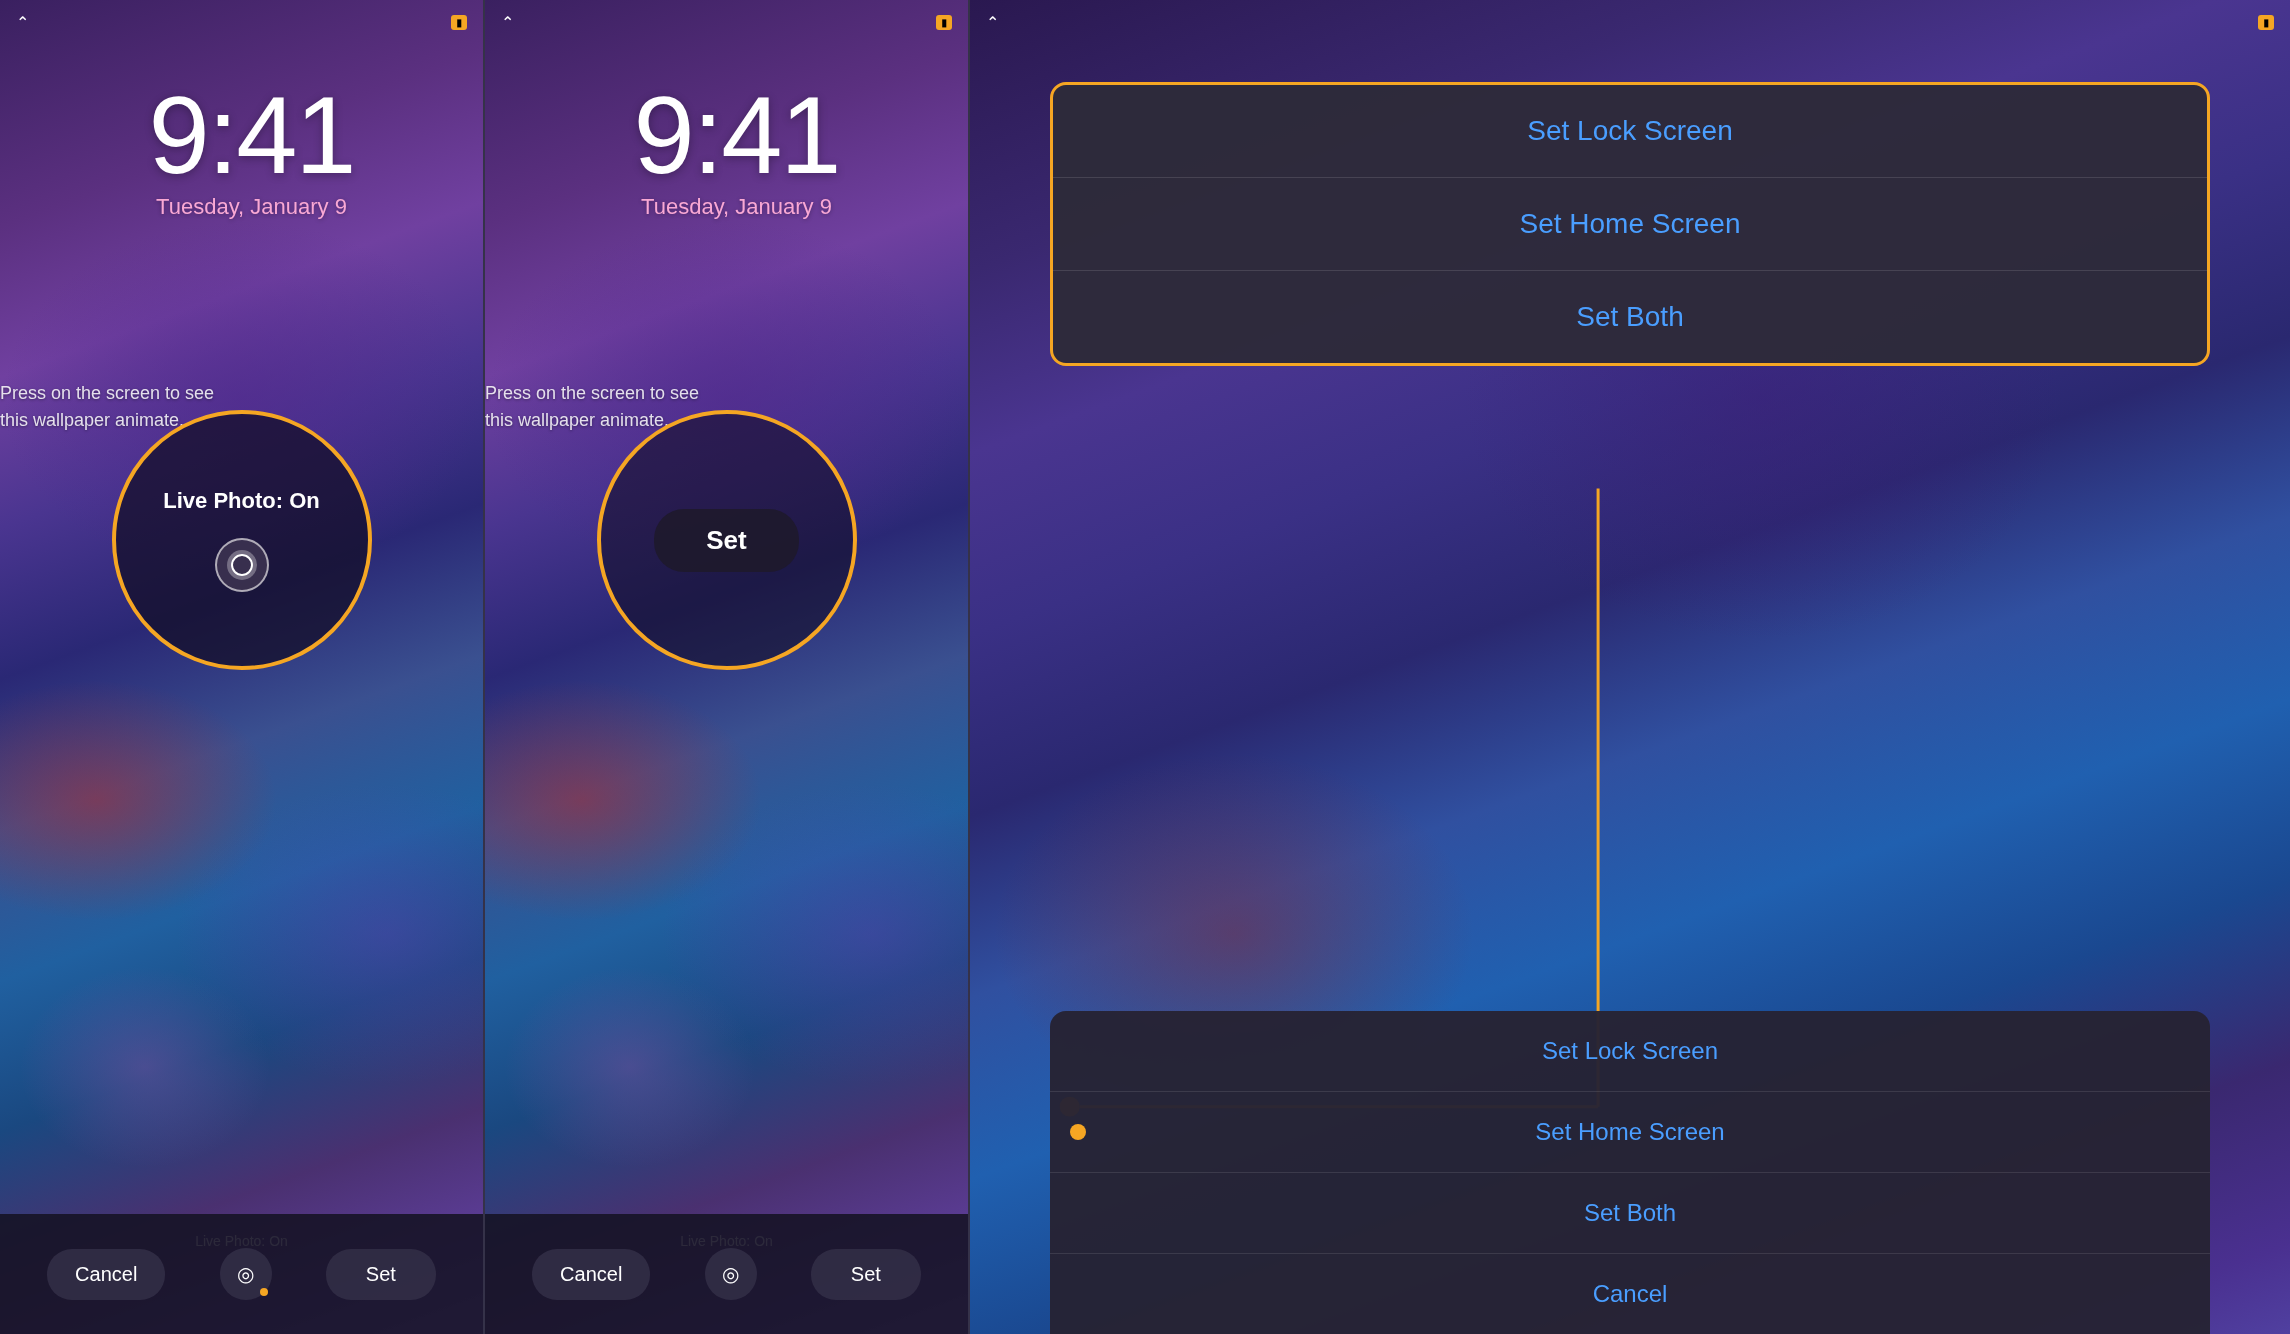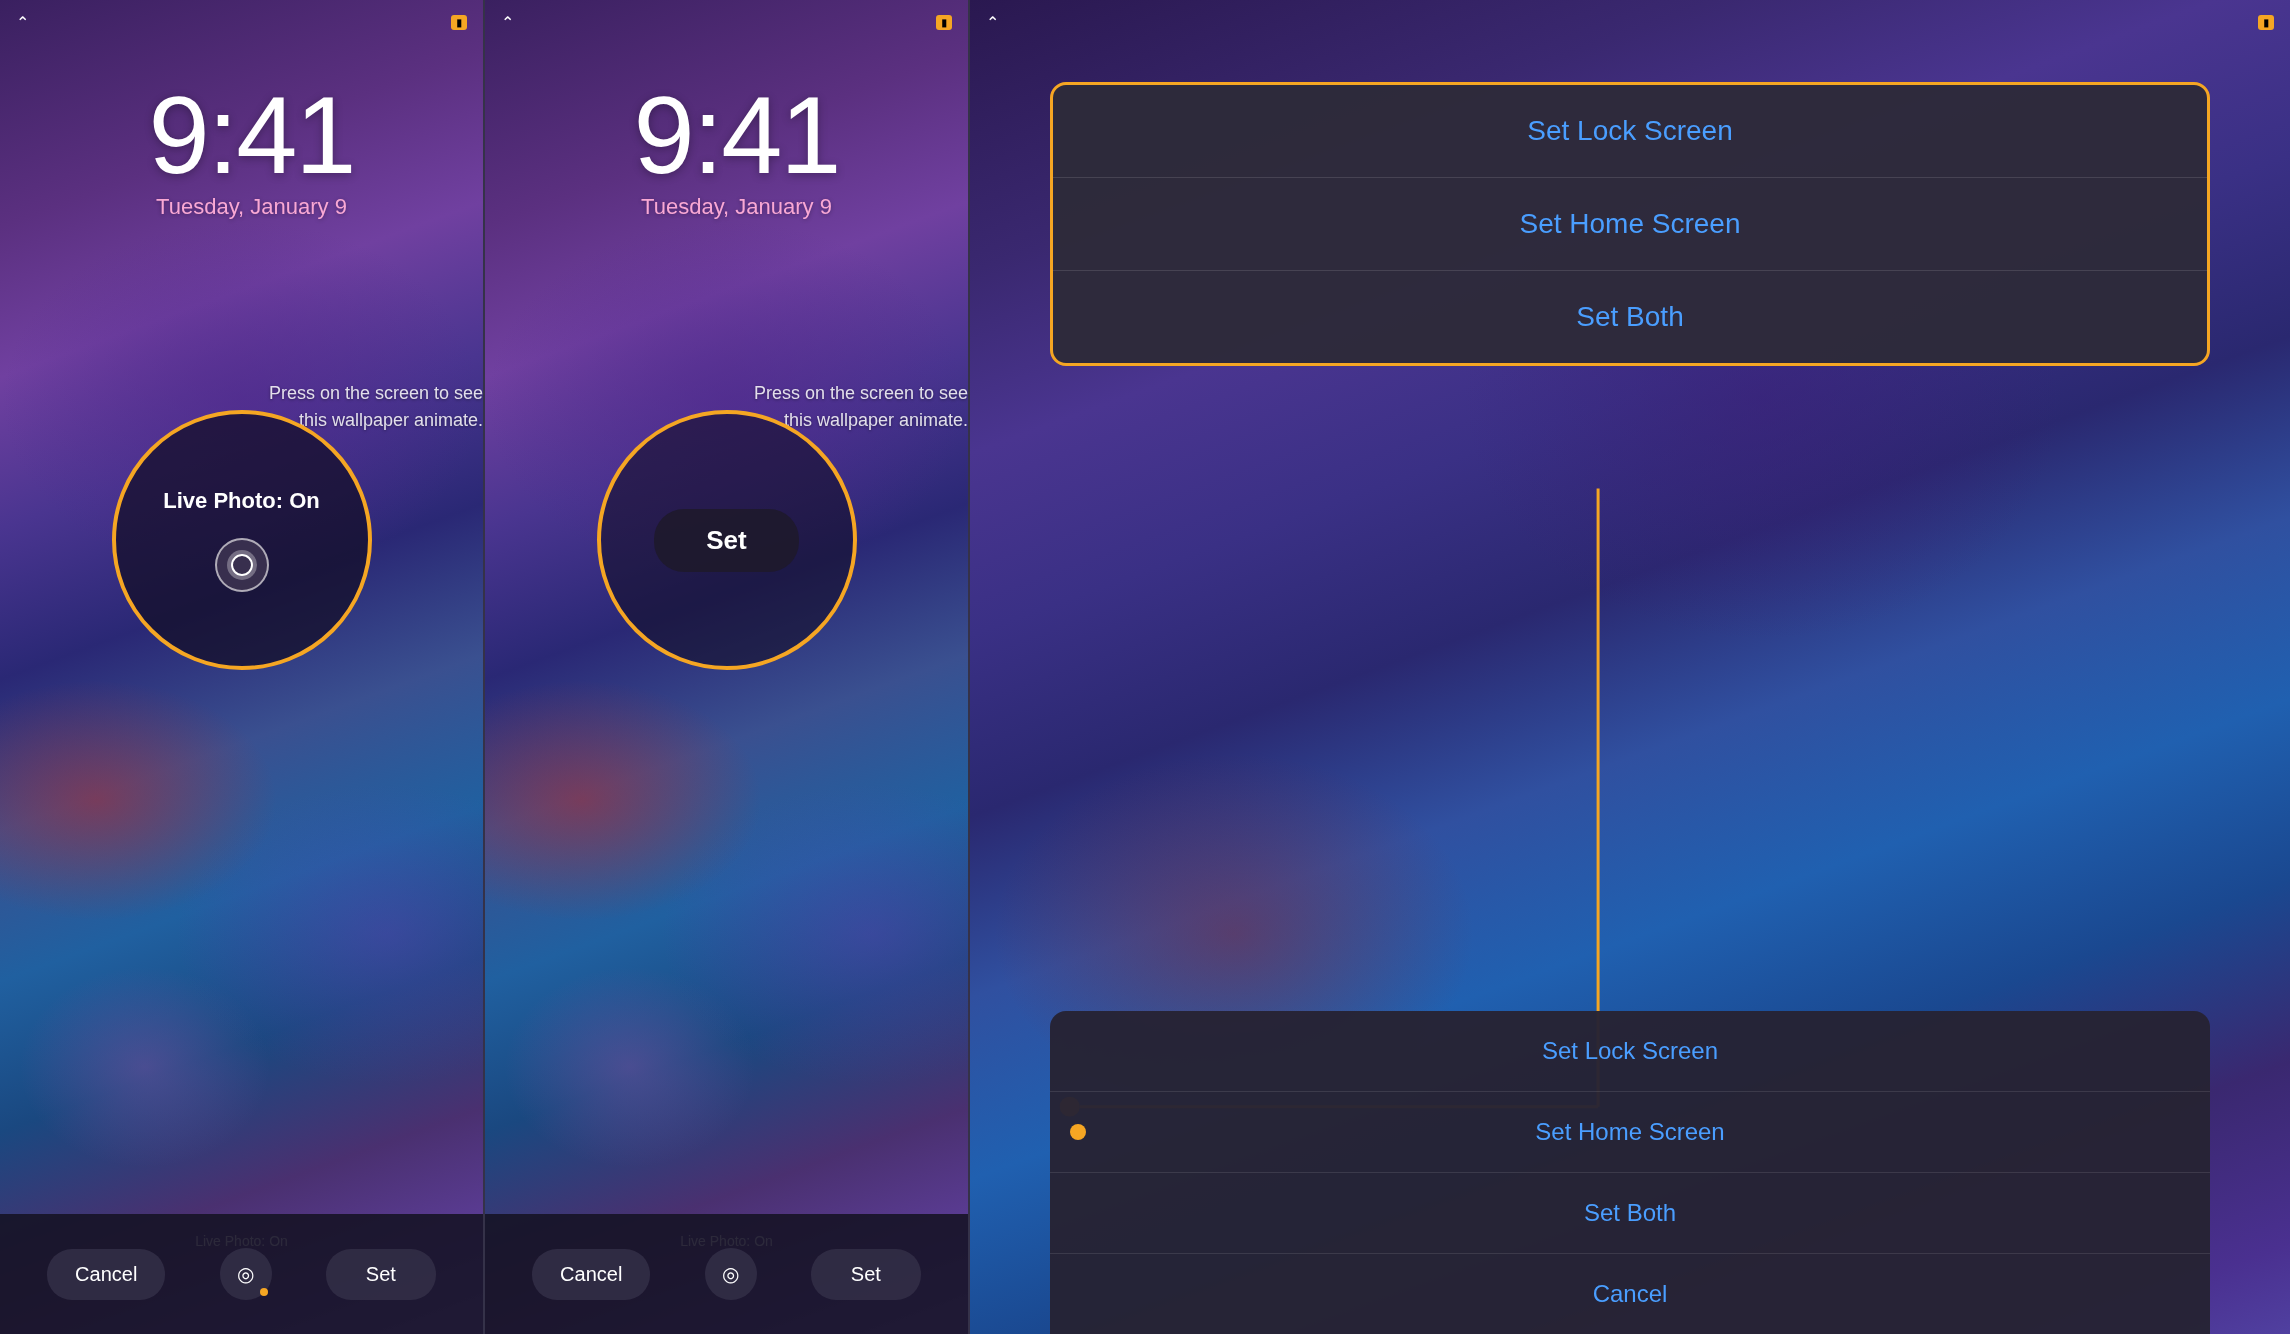--- a/index.html
+++ b/index.html
@@ -90,21 +90,21 @@
       margin-top: 4px;
       text-shadow: 0 1px 4px rgba(0,0,0,0.3);
     }
 
     
     .wallpaper-text {
       position: absolute;
       top: 380px;
       left: 0;
       right: 0;
-      text-align: right;
+      text-align: left;
       color: rgba(255,255,255,0.85);
       font-size: 18px;
       font-weight: 300;
       line-height: 1.5;
       text-shadow: 0 1px 3px rgba(0,0,0,0.4);
       z-index: 5;
     }
 
     
     .live-photo-circle {

